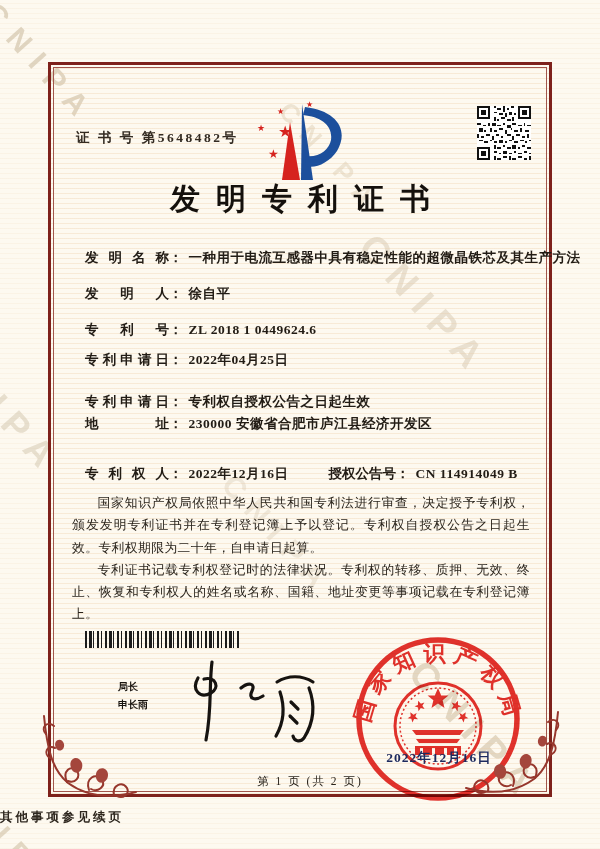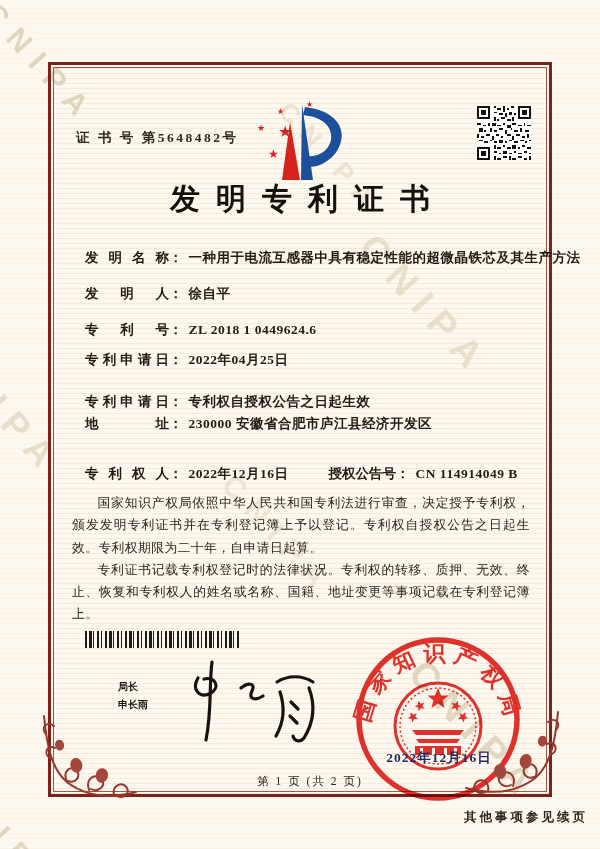--- a/index.html
+++ b/index.html
@@ -109,21 +109,21 @@
   .flourish{position:absolute;z-index:4;}
   .fl-left{left:34px;top:710px;}
   .fl-right{left:456px;top:706px;transform:scaleX(-1);}
   
   .page-info{
     position:absolute;left:48px;top:774px;width:524px;z-index:3;
     text-align:center;font-size:11.5px;color:#2a241c;letter-spacing:2px;
   }
   .cont-note{
     position:absolute;left:0;top:809px;width:588px;z-index:3;
-    text-align:right;font-size:12.5px;color:#2e271f;letter-spacing:3px;font-weight:600;
+    text-align:left;font-size:12.5px;color:#2e271f;letter-spacing:3px;font-weight:600;
   }
 </style>
 </head>
 <body>
 
 <div class="page">
 
   <span class="wm wm1">CNIPA</span>
   <span class="wm wm2">CNIPA</span>
   <span class="wm wm3">CNIPA</span>

